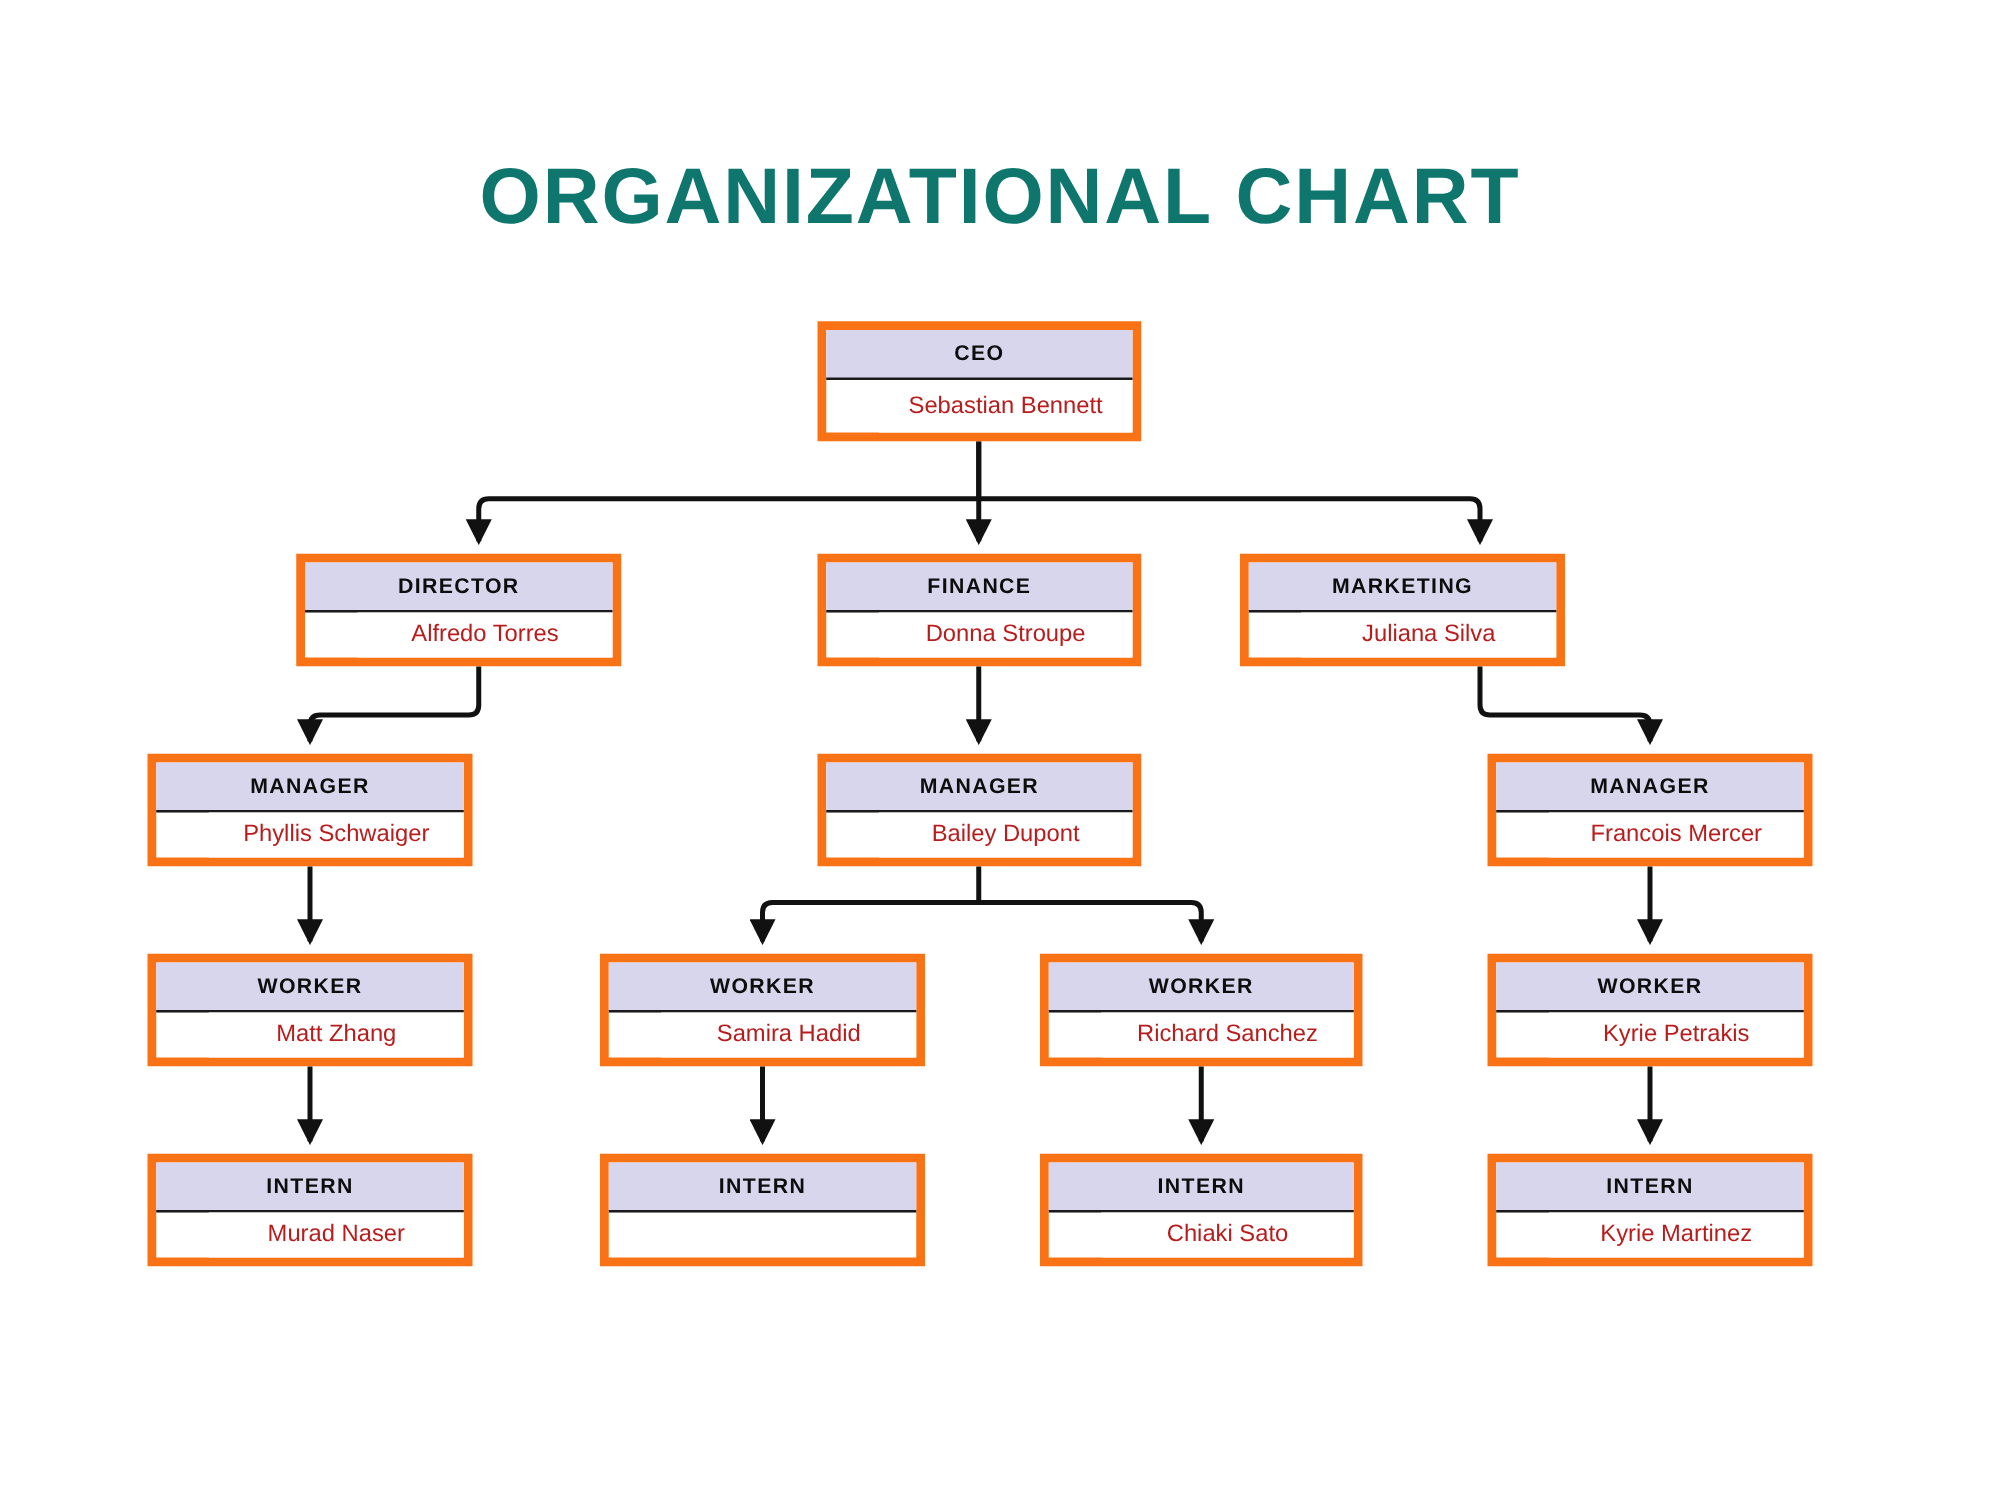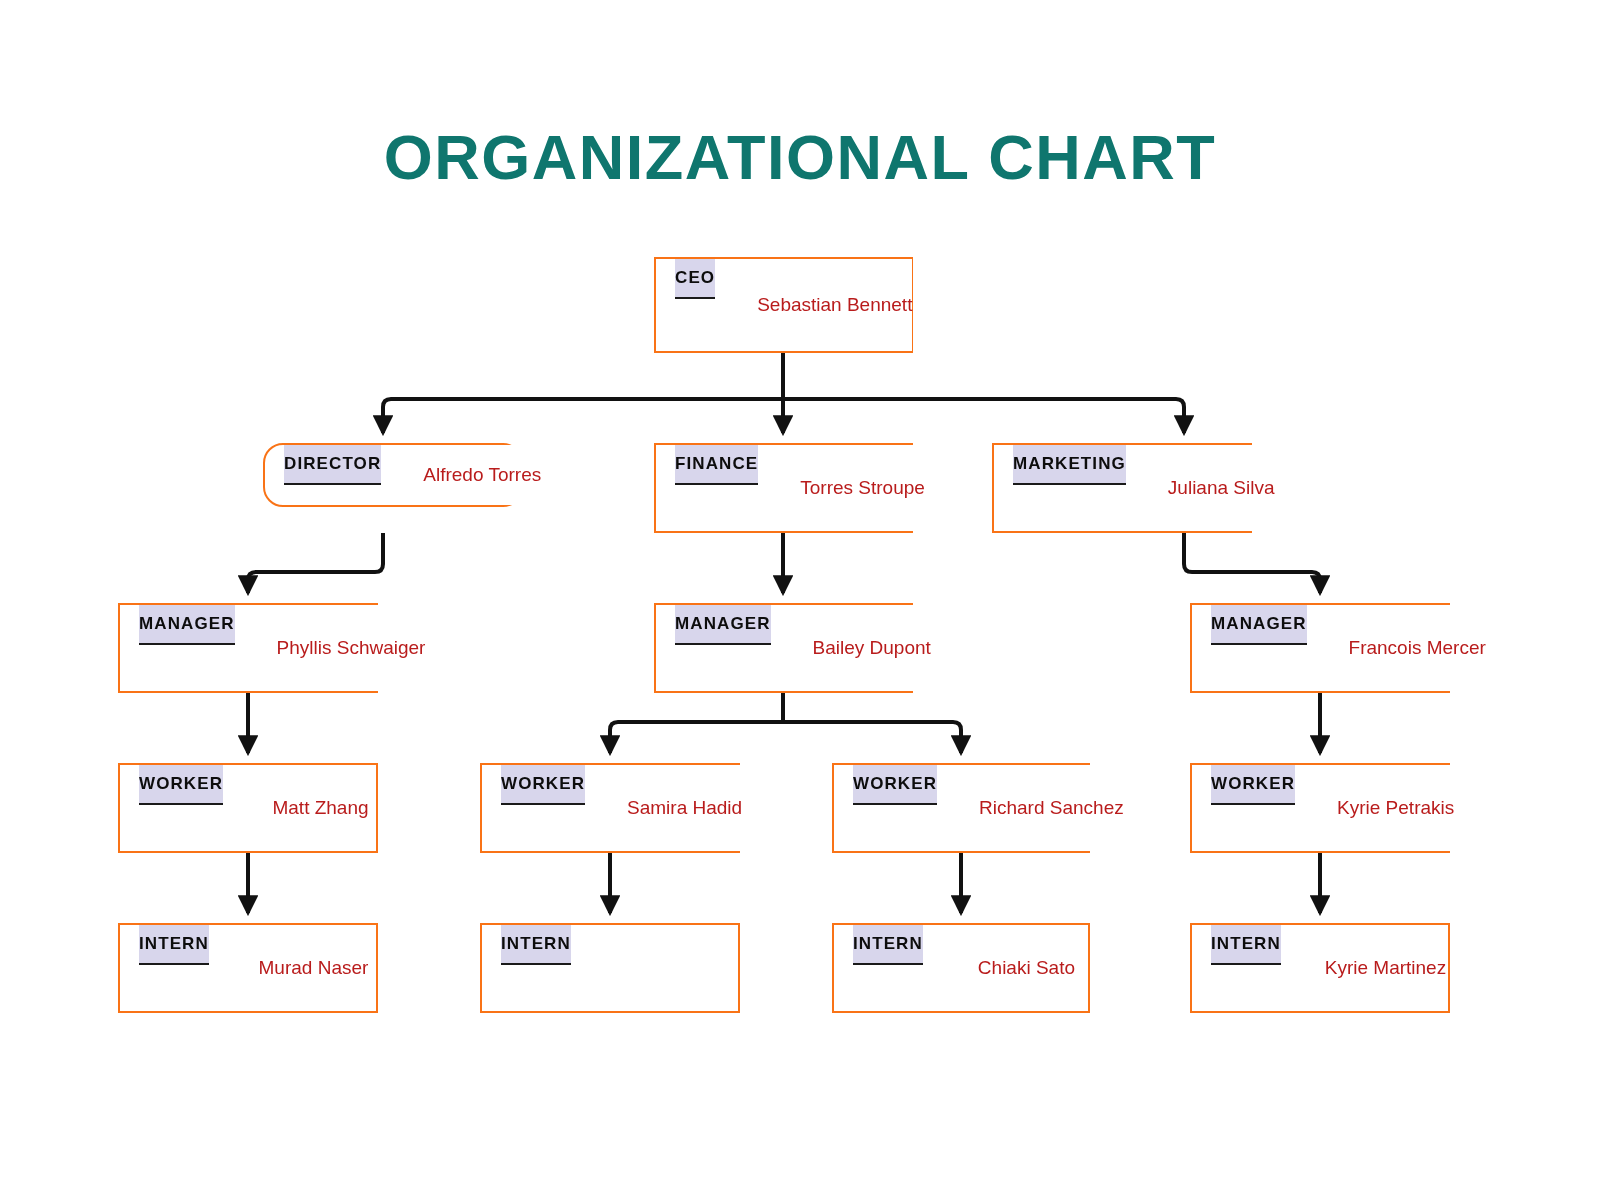--- a/index.html
+++ b/index.html
@@ -43,24 +43,24 @@
     top: 0;
     width: 1600px;
     height: 1200px;
     pointer-events: none;
   }
 
   
   .node {
     position: absolute;
     box-sizing: border-box;
-    border: 2px solid #f97316;
+    border: 7px solid #f97316;
     background: #ffffff;
     display: flex;
-    padding-left: 19px;
+    flex-direction: column;
   }
   .node-header {
     box-sizing: border-box;
     height: 40px;
     background: #d8d6ec;
     border-bottom: 2px solid #1a1a1a;
     display: flex;
     align-items: center;
     justify-content: center;
     font-size: 17px;
@@ -122,28 +122,28 @@
       <path d="M 961 853 L 961 913" marker-end="url(#arrowhead)"></path>
       <path d="M 1320 853 L 1320 913" marker-end="url(#arrowhead)"></path>
     </g>
   </svg>
 
   <div class="node" style="left:654px; top:257px; width:259px; height:96px;">
     <div class="node-header">CEO</div>
     <div class="node-body">Sebastian Bennett</div>
   </div>
 
-  <div class="node" style="left:263px; top:443px; width:260px; height:64px;border-radius:20px;">
+  <div class="node" style="left:237px; top:443px; width:260px; height:90px;">
     <div class="node-header">DIRECTOR</div>
     <div class="node-body">Alfredo Torres</div>
   </div>
 
   <div class="node" style="left:654px; top:443px; width:259px; height:90px;">
     <div class="node-header">FINANCE</div>
-    <div class="node-body">Torres Stroupe</div>
+    <div class="node-body">Donna Stroupe</div>
   </div>
 
   <div class="node" style="left:992px; top:443px; width:260px; height:90px;">
     <div class="node-header">MARKETING</div>
     <div class="node-body">Juliana Silva</div>
   </div>
 
   <div class="node" style="left:118px; top:603px; width:260px; height:90px;">
     <div class="node-header">MANAGER</div>
     <div class="node-body">Phyllis Schwaiger</div>

